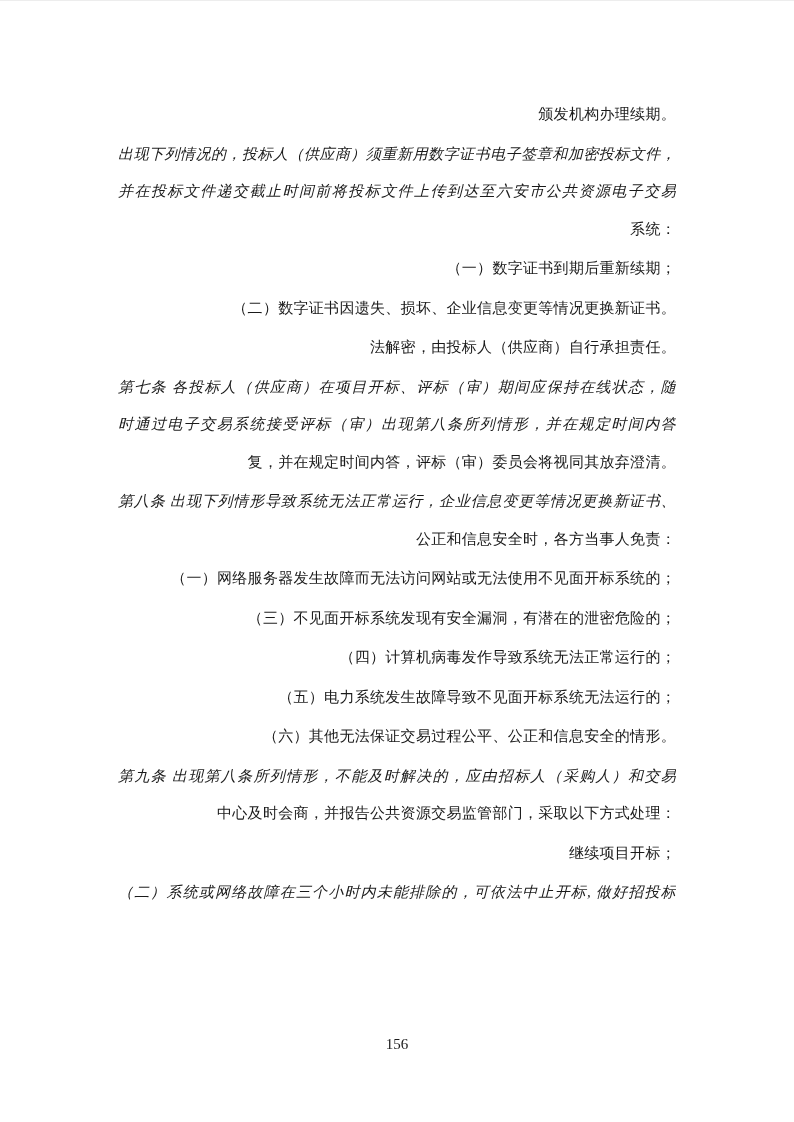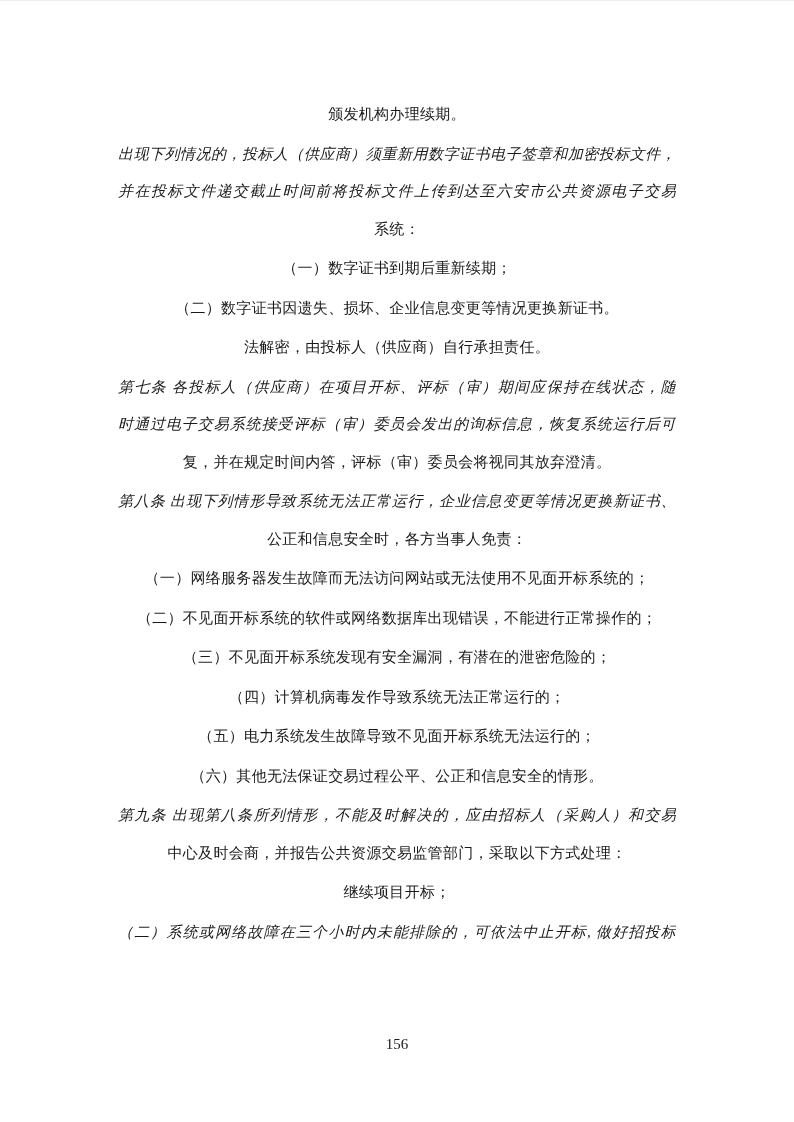--- a/index.html
+++ b/index.html
@@ -27,21 +27,21 @@
   .para {
     margin: 0 0 2px 0;
   }
   .para:last-child {
     margin-bottom: 0;
   }
   .line {
     font-size: 15px;
     line-height: 37.5px;
     height: 37.5px;
-    text-align: center;
+    text-align: right;
     letter-spacing: 0.3px;
     white-space: normal;
     overflow: hidden;
   }
   .line.fill {
     text-align: justify;
     text-align-last: justify;
     text-justify: inter-character;
     font-style: italic;
   }
@@ -73,32 +73,29 @@
         <div class="line">（一）数字证书到期后重新续期；</div>
       </div>
       <div class="para">
         <div class="line">（二）数字证书因遗失、损坏、企业信息变更等情况更换新证书。</div>
       </div>
       <div class="para">
         <div class="line">法解密，由投标人（供应商）自行承担责任。</div>
       </div>
       <div class="para">
         <div class="line fill">第七条 各投标人（供应商）在项目开标、评标（审）期间应保持在线状态，随</div>
-        <div class="line fill">时通过电子交易系统接受评标（审）委员会发出的询标信息，恢复系统运行后可</div>
+        <div class="line fill">时通过电子交易系统接受评标（审）出现第八条所列情形，并在规定时间内答</div>
         <div class="line">复，并在规定时间内答，评标（审）委员会将视同其放弃澄清。</div>
       </div>
       <div class="para">
         <div class="line fill">第八条 出现下列情形导致系统无法正常运行，企业信息变更等情况更换新证书、</div>
         <div class="line">公正和信息安全时，各方当事人免责：</div>
       </div>
       <div class="para">
         <div class="line">（一）网络服务器发生故障而无法访问网站或无法使用不见面开标系统的；</div>
-      </div>
-      <div class="para">
-        <div class="line">（二）不见面开标系统的软件或网络数据库出现错误，不能进行正常操作的；</div>
       </div>
       <div class="para">
         <div class="line">（三）不见面开标系统发现有安全漏洞，有潜在的泄密危险的；</div>
       </div>
       <div class="para">
         <div class="line">（四）计算机病毒发作导致系统无法正常运行的；</div>
       </div>
       <div class="para">
         <div class="line">（五）电力系统发生故障导致不见面开标系统无法运行的；</div>
       </div>

